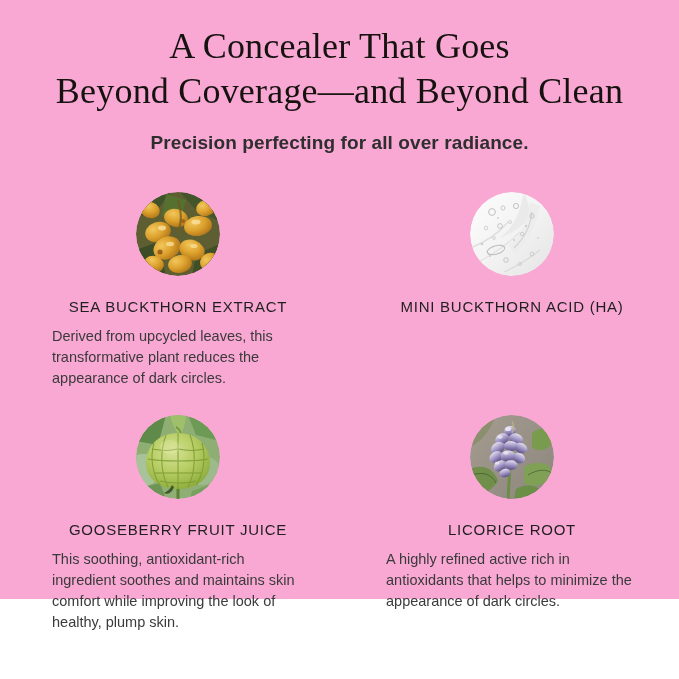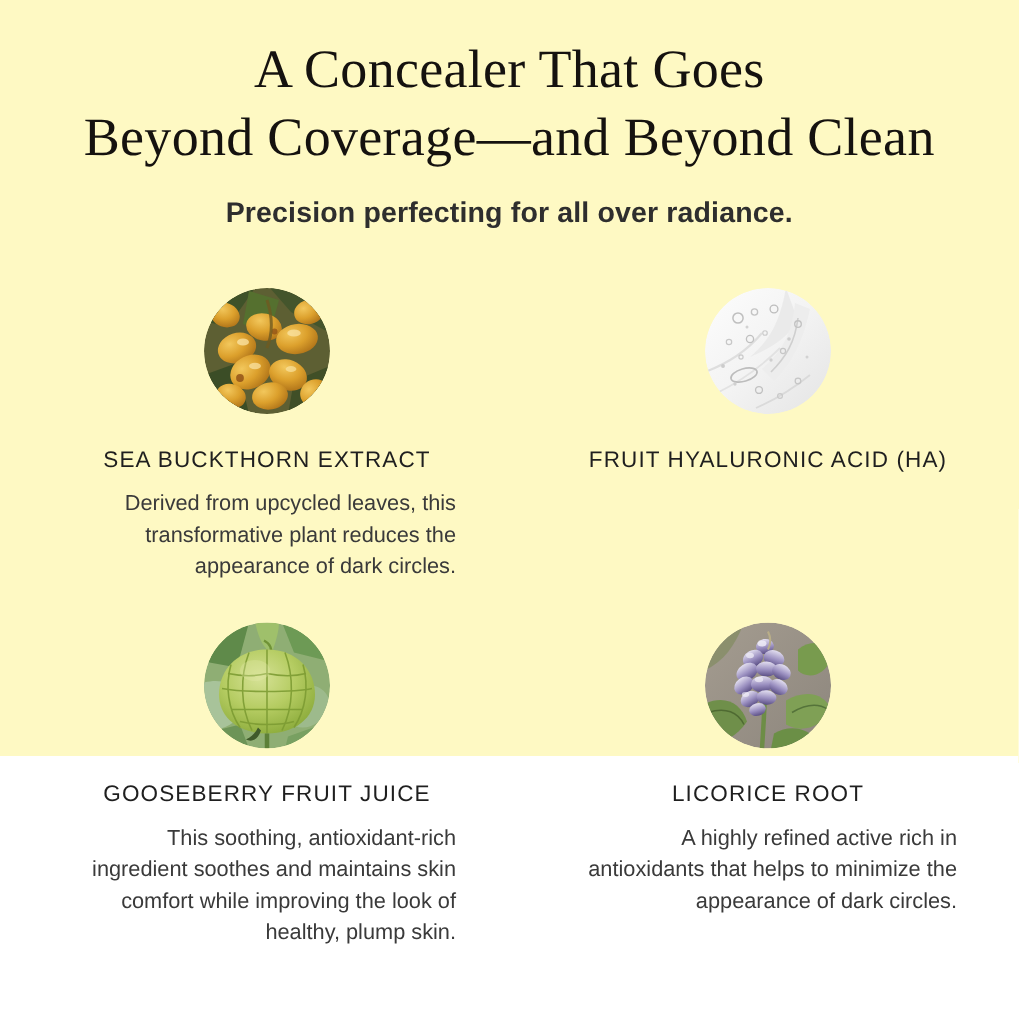--- a/index.html
+++ b/index.html
@@ -11,22 +11,22 @@
     height: 679px;
     background: #ffffff;
     font-family: "Liberation Sans", sans-serif;
     color: #222222;
     overflow: hidden;
   }
 
   .page {
     position: relative;
     width: 679px;
-    height: 504px;
-    background: #fef9c3;
+    height: 599px;
+    background: #f9a8d4;
   }
 
   
   .header {
     padding-top: 24px;
     text-align: center;
   }
   .headline {
     font-family: "Liberation Serif", "DejaVu Serif", serif;
     font-weight: 400;
@@ -87,21 +87,21 @@
     color: #1f1f1f;
     text-align: center;
     font-weight: 400;
     line-height: 1.2;
   }
   .ingredient-desc {
     margin-top: 10px;
     font-size: 14.5px;
     line-height: 1.45;
     color: #3a3a3a;
-    text-align: right;
+    text-align: left;
     max-width: 252px;
     font-weight: 400;
   }
 </style>
 </head>
 <body>
 
 <div class="page">
 
   <div class="header">
@@ -194,21 +194,21 @@
             <circle cx="62" cy="62" r="1.9" fill="none" stroke="#c5c5c5" stroke-width="0.8"></circle>
             <circle cx="12" cy="52" r="1.3" fill="#cccccc"></circle>
             <circle cx="44" cy="48" r="1.1" fill="#cfcfcf"></circle>
             <circle cx="56" cy="34" r="1.2" fill="#cdcdcd"></circle>
             <circle cx="28" cy="26" r="1" fill="#d2d2d2"></circle>
             <circle cx="20" cy="64" r="1.1" fill="#d0d0d0"></circle>
             <circle cx="68" cy="46" r="1" fill="#d2d2d2"></circle>
           </g>
         </svg>
       </div>
-      <div class="ingredient-title">FRUIT HYALURONIC ACID (HA)</div>
+      <div class="ingredient-title">MINI BUCKTHORN ACID (HA)</div>
     </div>
 
     <div class="ingredient-card">
       <div class="swatch-wrap">
         <svg viewBox="0 0 84 84" xmlns="http://www.w3.org/2000/svg" aria-hidden="true">
           <defs>
             <clipPath id="clipD">
                 <circle cx="42" cy="42" r="42"></circle>
               </clipPath>
             <radialGradient id="huskG" cx="42%" cy="34%" r="68%">

